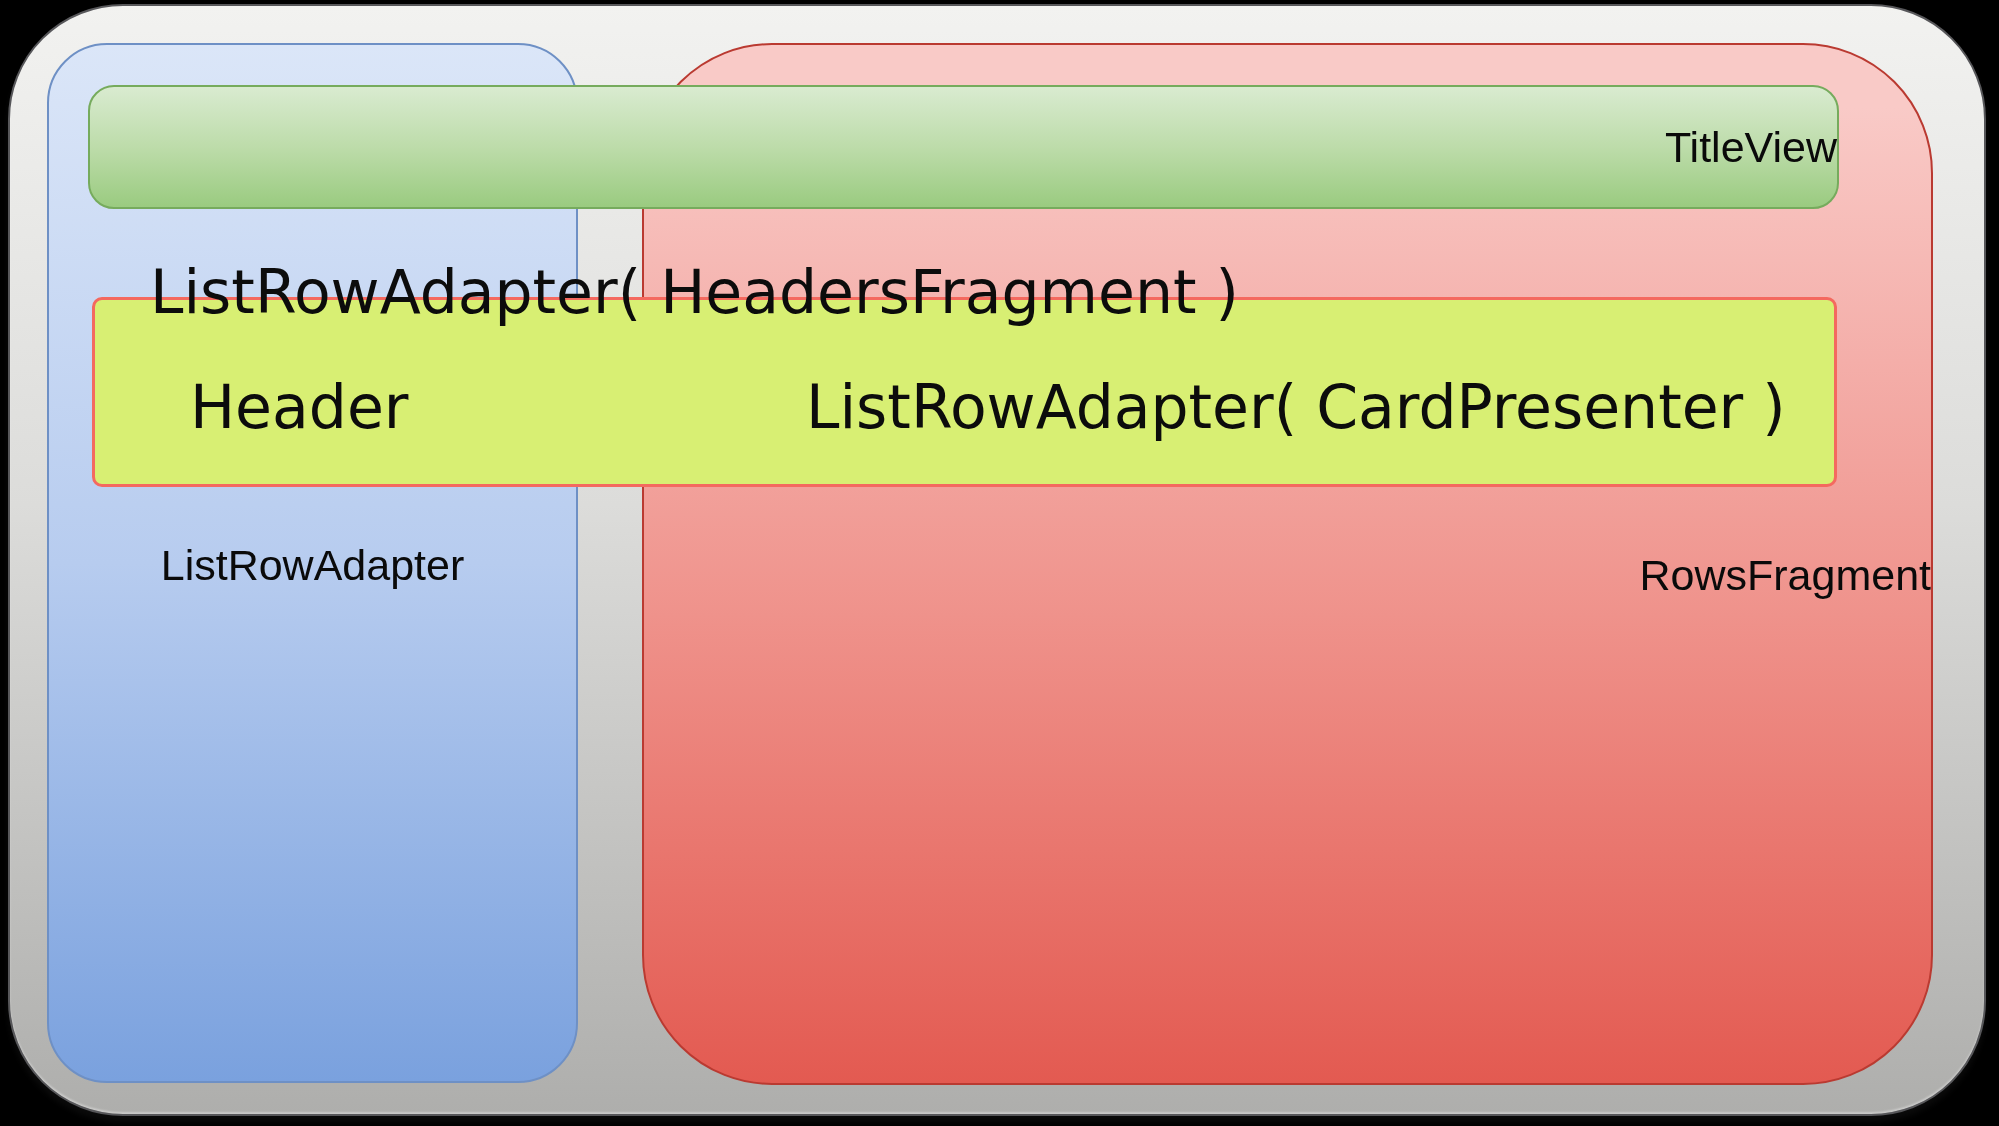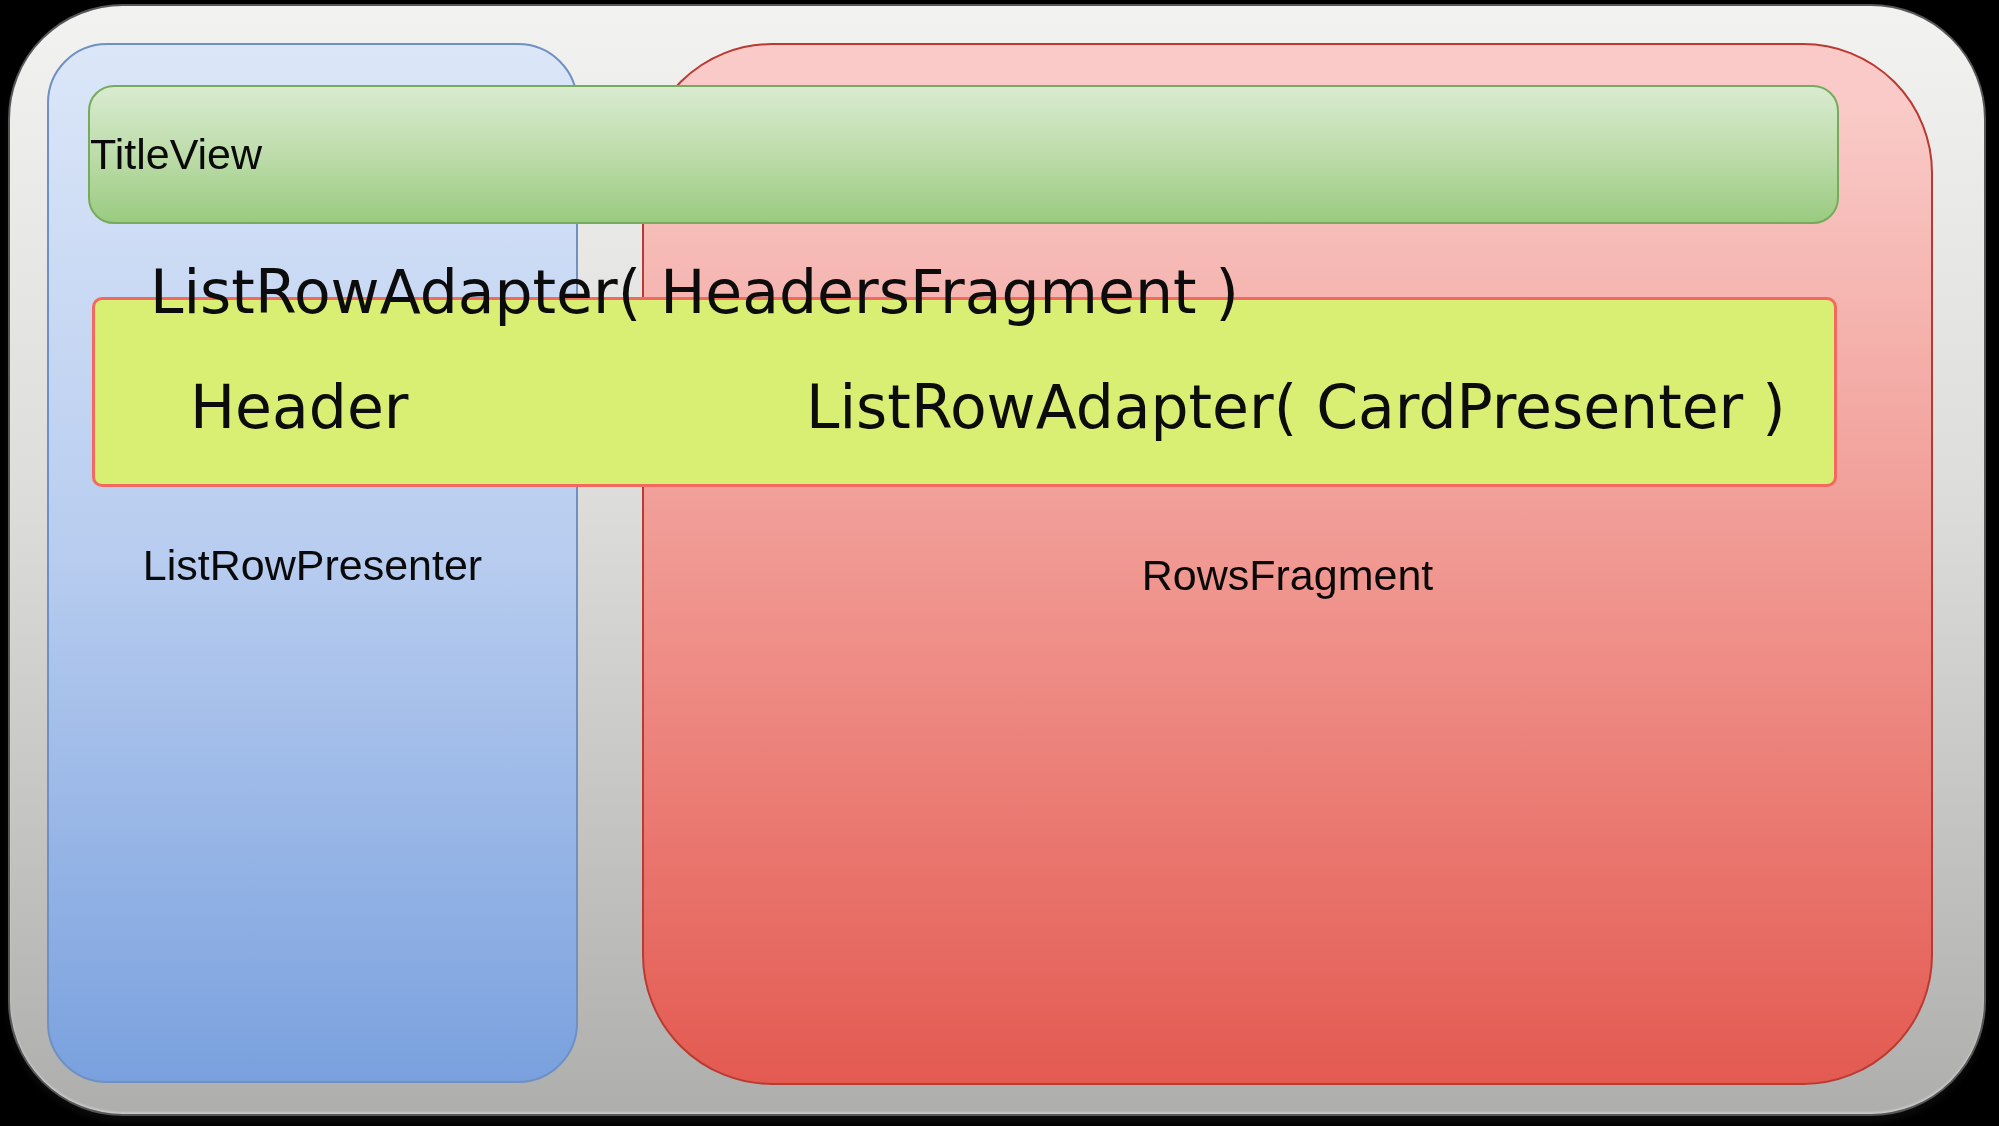--- a/index.html
+++ b/index.html
@@ -61,36 +61,36 @@
     position: absolute;
     left: 0;
     width: 100%;
     text-align: center;
     font-size: 43px;
     line-height: 1;
     color: #0a0a0a;
     white-space: nowrap;
   }
   .headers-box .fragment-label { top: 499px; }
-  .rows-box .fragment-label { top: 509px; }
+  .rows-box .fragment-label { top: 509px; text-align: right; }
   
   .title-bar {
     position: absolute;
     left: 78px; top: 79px;
-    width: 1751px; height: 139px;
+    width: 1751px; height: 124px;
     border: 2px solid var(--title-bar-border, #76AB5D);
     border-radius: 26px;
     background: linear-gradient(180deg,
       var(--title-bar-top, #D9EBD0) 0%,
       #BDDCAA 50%,
       var(--title-bar-bottom, #9ACB80) 100%);
     box-sizing: border-box;
     display: flex;
     align-items: center;
-    justify-content: flex-start;
+    justify-content: flex-end;
   }
   .title-bar .title-label {
     font-size: 43px;
     line-height: 1;
     color: #0a0a0a;
     white-space: nowrap;
   }
   
   .adapter-band {
     position: absolute;
@@ -121,21 +121,21 @@
     left: 711px; top: 77px;
   }
 </style>
 </head>
 <body>
 
 <div class="stage">
   <div class="frame">
 
     <div class="headers-box">
-      <div class="fragment-label">ListRowPresenter</div>
+      <div class="fragment-label">ListRowAdapter</div>
     </div>
 
     <div class="rows-box">
       <div class="fragment-label">RowsFragment</div>
     </div>
 
     <div class="title-bar">
       <span class="title-label">TitleView</span>
     </div>
 

